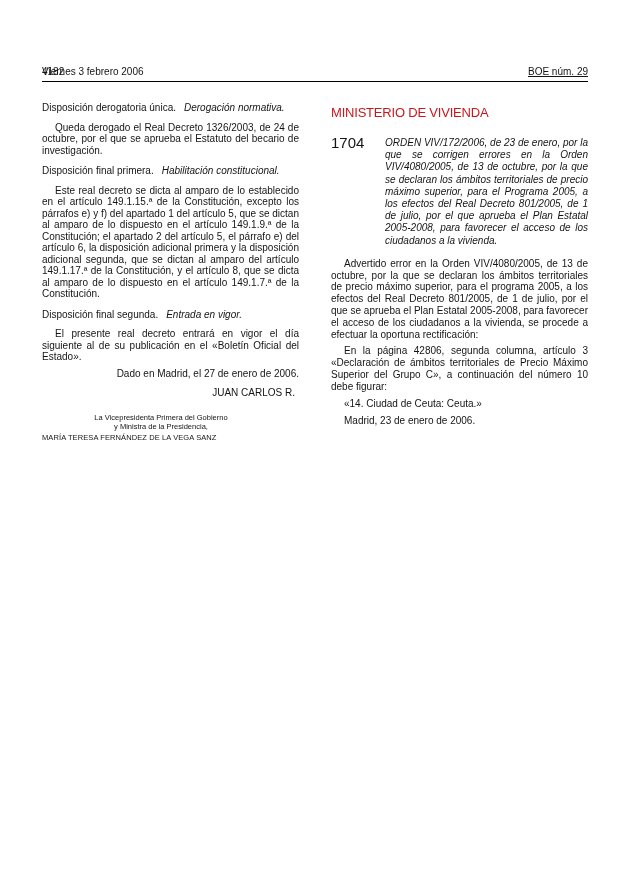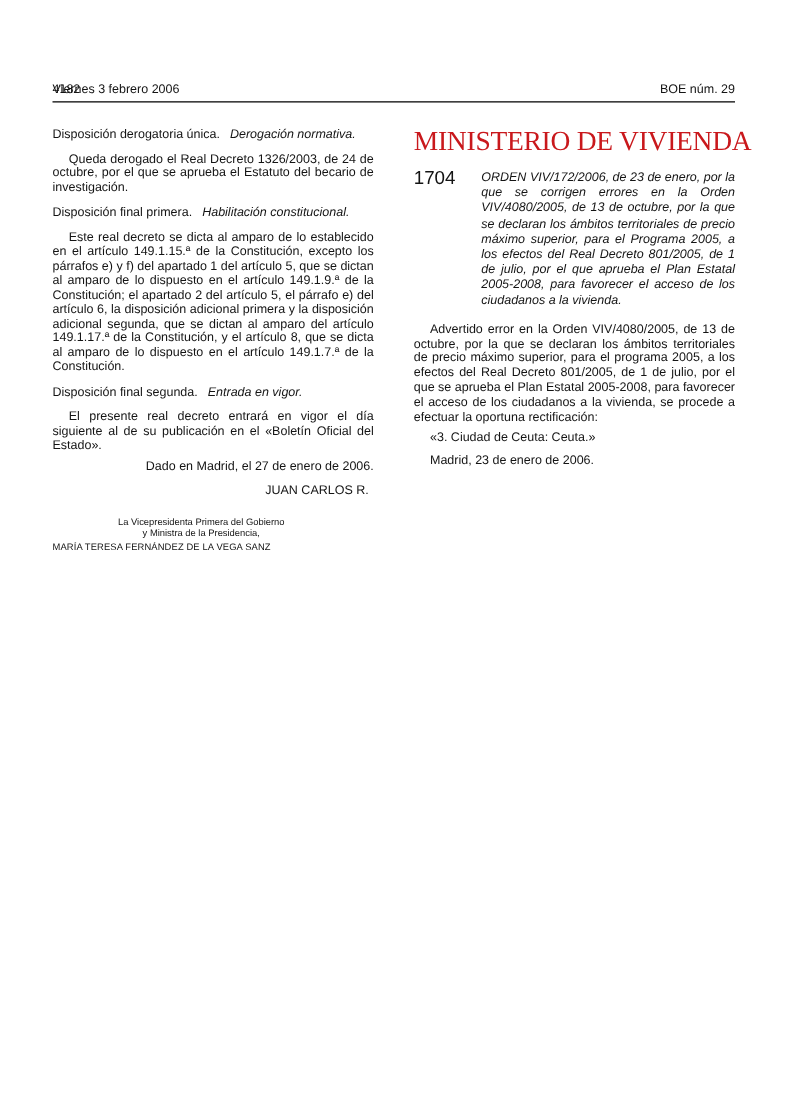--- a/index.html
+++ b/index.html
@@ -16,21 +16,21 @@
   }
   
   .masthead {
     position: relative;
     height: 12px;
     font-size: 10px;
     line-height: 12px;
   }
   .masthead .page-num { position: absolute; left: 0; top: 0; }
   .masthead .date { position: absolute; left: 0; right: 0; top: 0; text-align: left; }
-  .masthead .issue { position: absolute; right: 0; top: 0; }
+  .masthead .issue { position: absolute; right: 0; top: 0; text-decoration: underline; }
   .rule {
     border-bottom: 1px solid #000;
     margin-top: 3px;
   }
   
   .columns {
     display: flex;
     margin-top: 20px;
     gap: 32px;
   }
@@ -58,27 +58,26 @@
   .sig-block {
     margin-top: 14px;
     font-size: 7.5px;
     line-height: 9px;
   }
   .sig-block .sig-centered { width: 238px; text-align: center; }
   .sig-block .sig-name { margin-top: 2.5px; letter-spacing: 0.1px; }
   
   .ministry-title {
     text-align: left;
-    font-size: 22px;
+    font-size: 13px;
     line-height: 18px;
     letter-spacing: -0.2px;
     margin-top: 2px;
     margin-bottom: 15px;
     white-space: nowrap;
-    font-family: Liberation Serif, serif;
   }
   .item {
     display: flex;
     margin-bottom: 11px;
   }
   .item-num {
     width: 54px;
     flex: 0 0 54px;
     font-weight: normal;
     font-size: 15px;
@@ -147,21 +146,22 @@
     <div class="col col-right">
 
       <div class="ministry-title" style="color: rgb(201, 24, 28);">MINISTERIO DE VIVIENDA</div>
 
       <div class="item">
         <div class="item-num">1704</div>
         <div class="item-summary">ORDEN VIV/172/2006, de 23 de enero, por la que se corrigen errores en la Orden VIV/4080/2005, de 13 de octubre, por la que se declaran los ámbitos territoriales de precio máximo superior, para el Programa 2005, a los efectos del Real Decreto 801/2005, de 1 de julio, por el que aprueba el Plan Estatal 2005-2008, para favorecer el acceso de los ciudadanos a la vivienda.</div>
       </div>
 
       <p class="body">Advertido error en la Orden VIV/4080/2005, de 13 de octubre, por la que se declaran los ámbitos territoriales de precio máximo superior, para el programa 2005, a los efectos del Real Decreto 801/2005, de 1 de julio, por el que se aprueba el Plan Estatal 2005-2008, para favorecer el acceso de los ciudadanos a la vivienda, se procede a efectuar la oportuna rectificación:</p>
+      <p class="body">En la página 42806, segunda columna, artículo 3 «Declaración de ámbitos territoriales de Precio Máximo Superior del Grupo C», a continuación del número 10 debe figurar:</p>
 
-      <div class="quote-line">«3. Ciudad de Ceuta: Ceuta.»</div>
+      <div class="quote-line">«14. Ciudad de Ceuta: Ceuta.»</div>
       <div class="date-line">Madrid, 23 de enero de 2006.</div>
 
 
     </div>
   </div>
 
 </div>
 
 </body></html>

